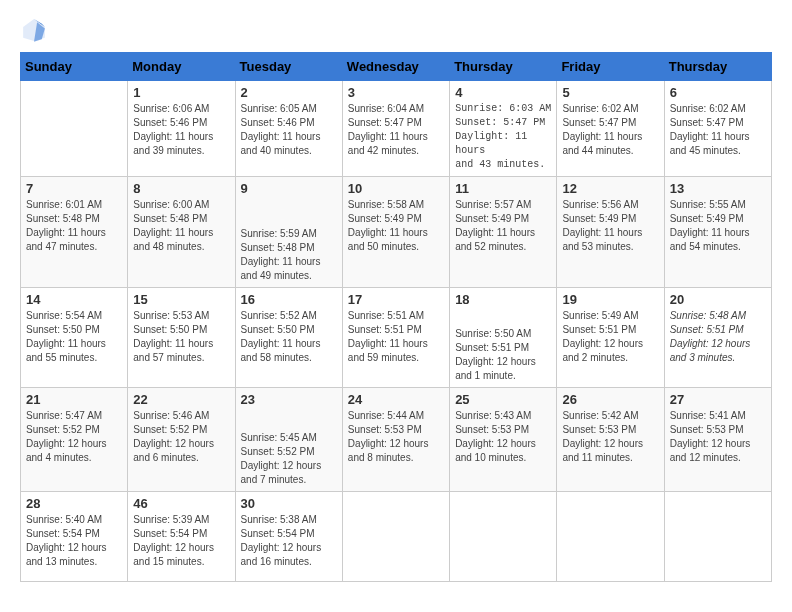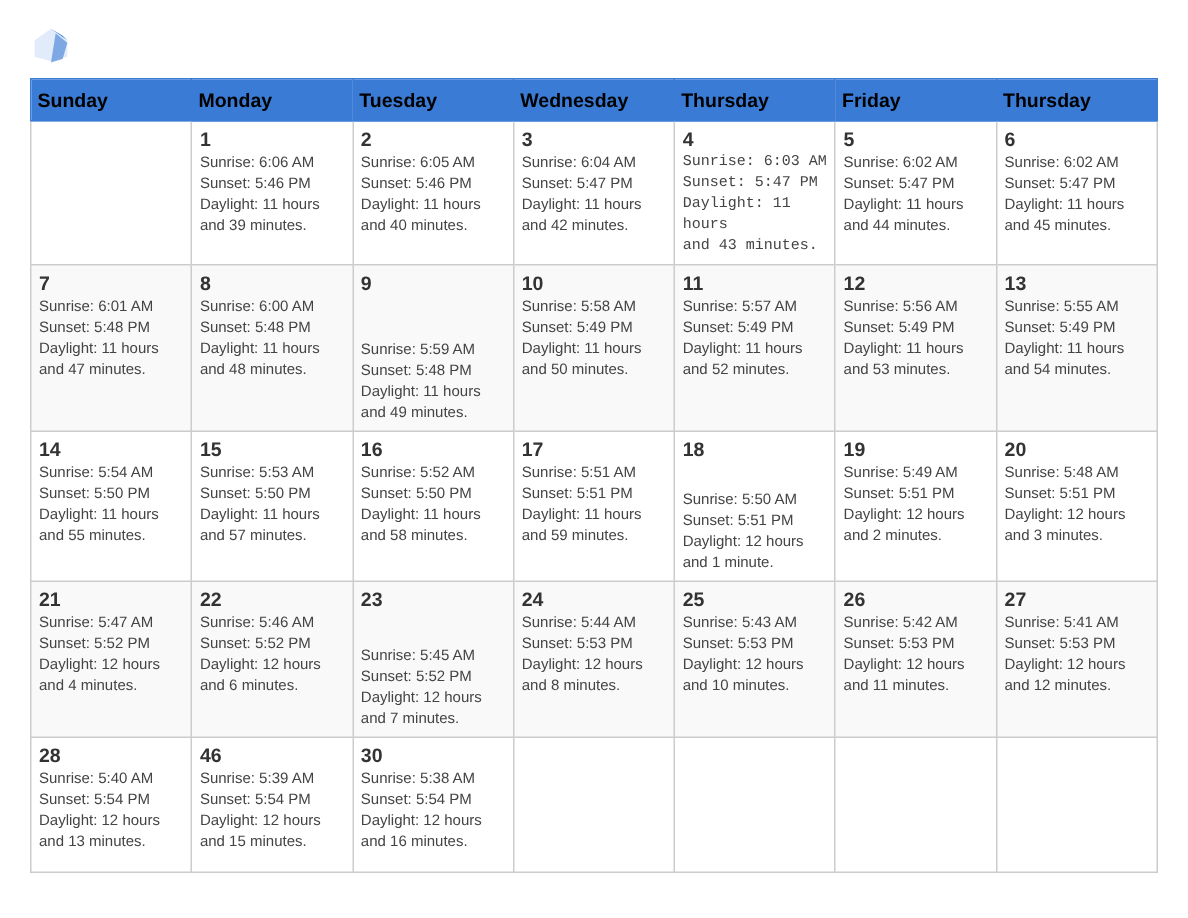--- a/index.html
+++ b/index.html
@@ -253,21 +253,21 @@
         </td>
         <td>
           <span class="day-num">19</span>
           <div class="day-info" style="white-space: pre-line;">Sunrise: 5:49 AM
 Sunset: 5:51 PM
 Daylight: 12 hours
 and 2 minutes.</div>
         </td>
         <td>
           <span class="day-num">20</span>
-          <div class="day-info" style="white-space: pre-line;">Sunrise: 5:48 AM
+          <div class="day-info" style="white-space: pre-line; font-style: italic;">Sunrise: 5:48 AM
 Sunset: 5:51 PM
 Daylight: 12 hours
 and 3 minutes.</div>
         </td>
       </tr>
       <tr>
         <td>
           <span class="day-num">21</span>
           <div class="day-info" style="white-space: pre-line;">Sunrise: 5:47 AM
 Sunset: 5:52 PM

